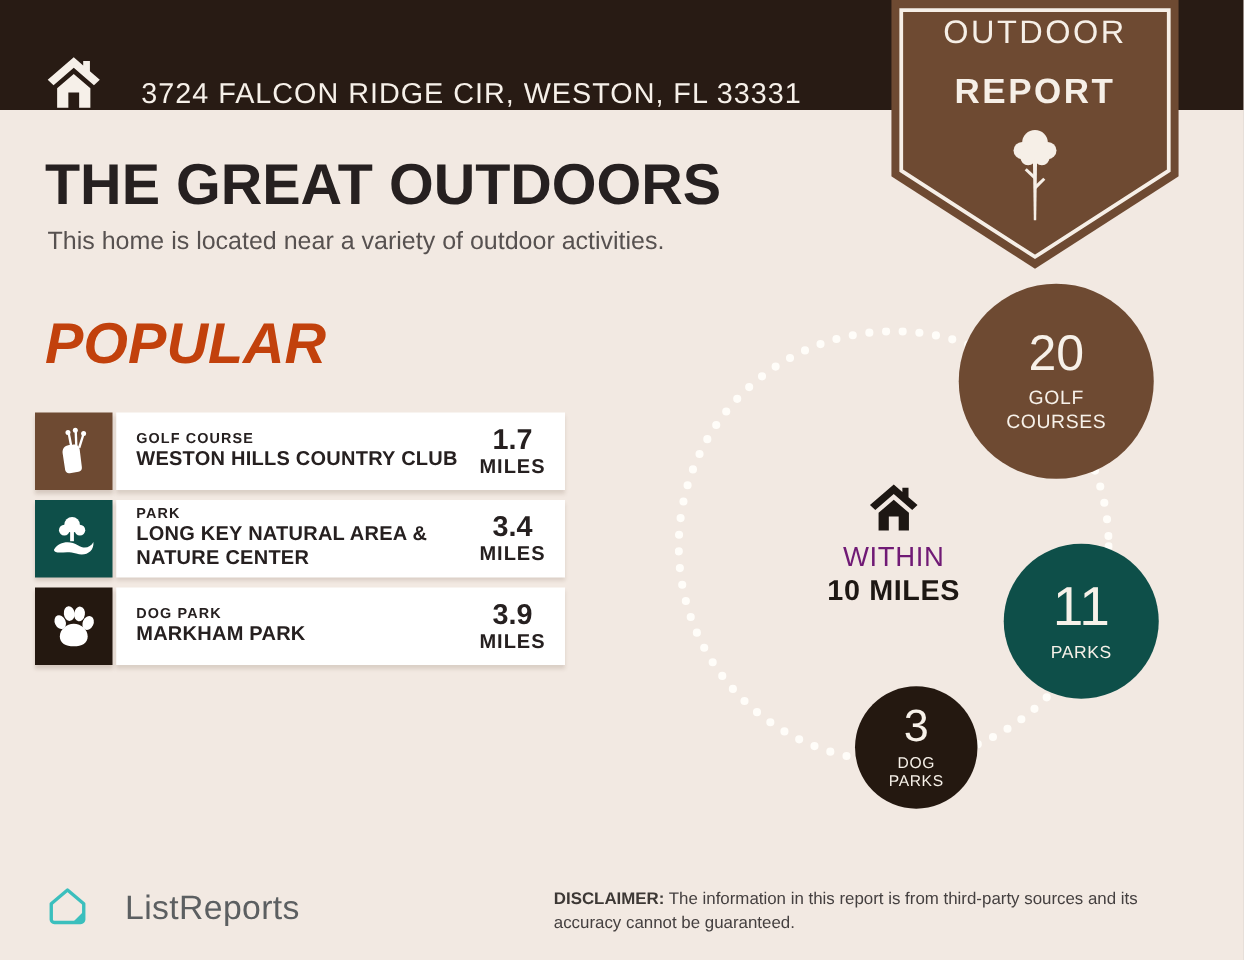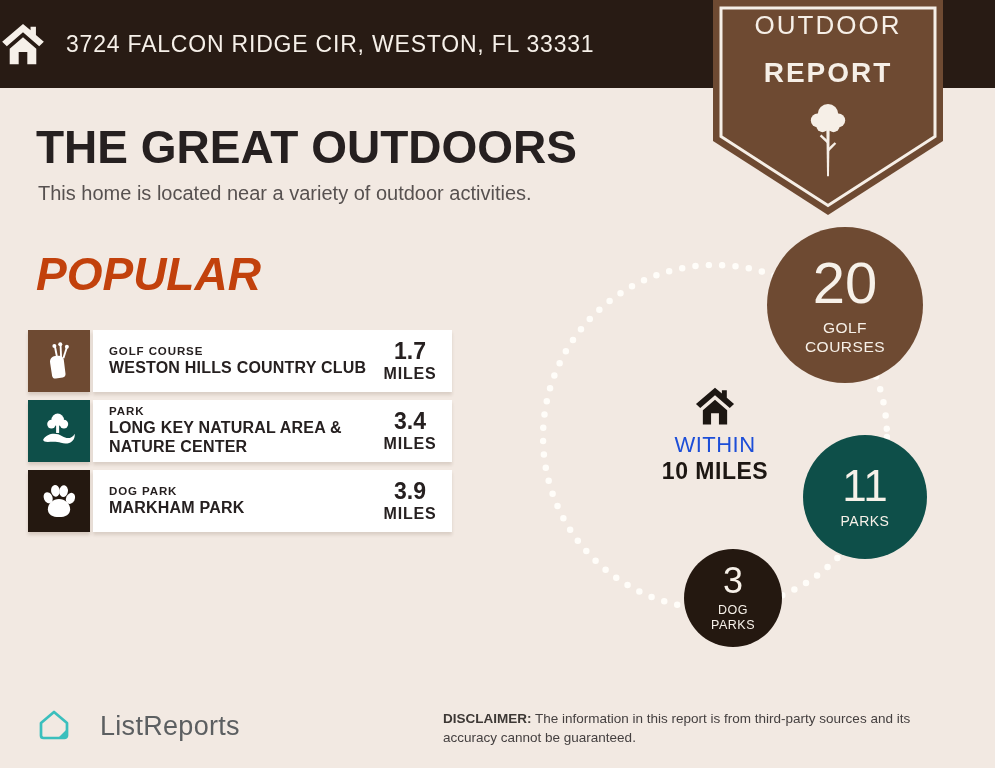--- a/index.html
+++ b/index.html
@@ -3,21 +3,21 @@
 <meta charset="utf-8">
 <style>
   html,body{margin:0;padding:0;background:#d8d2cc;}
   #canvas{
     position:relative;width:995px;height:768px;background:#f2e9e2;
     overflow:hidden;font-family:"Liberation Sans",sans-serif;
     -webkit-font-smoothing:antialiased;
   }
   
   .header{position:absolute;top:0;left:0;width:995px;height:88px;background:#281b14;
-    display:flex;align-items:center;box-sizing:border-box;}
+    display:flex;align-items:flex-end;padding-left:36px;box-sizing:border-box;gap:11px;}
   .header .home-ic{width:46px;height:44px;margin-right:20px;flex:none;}
   .addr{color:#f6f0e9;font-size:23px;letter-spacing:0.8px;font-weight:400;}
   
   .ribbon{position:absolute;top:0;left:713px;width:230px;height:218px;z-index:6;}
   .ribbon svg.shape{position:absolute;top:0;left:0;}
   .ribbon .r1{position:absolute;top:10px;left:0;width:100%;text-align:center;
     color:#f6efe7;font-size:26px;font-weight:400;letter-spacing:2px;}
   .ribbon .r2{position:absolute;top:57px;left:0;width:100%;text-align:center;
     color:#f6efe7;font-size:28px;font-weight:700;letter-spacing:2px;}
   .ribbon .tree{position:absolute;top:100px;left:93px;width:44px;height:78px;}
@@ -38,28 +38,28 @@
   .rtext{flex:1;min-width:0;padding-right:8px;}
   .cat{font-size:11.5px;font-weight:700;letter-spacing:0.9px;color:#262020;margin-bottom:2px;}
   .pname{font-size:16px;font-weight:700;color:#262020;line-height:1.18;letter-spacing:0.2px;}
   .miles{width:58px;flex:none;text-align:center;color:#262020;}
   .mnum{font-size:23px;font-weight:700;line-height:1;text-align:center;}
   .munit{font-size:16px;font-weight:700;letter-spacing:0.8px;margin-top:2px;}
   
   .dots{position:absolute;left:540px;top:262px;width:350px;height:350px;z-index:1;}
   .center-label{position:absolute;left:650px;top:386px;width:130px;text-align:center;z-index:2;}
   .center-label .home-ic2{width:42px;height:40px;}
-  .cl1{font-size:22px;font-weight:400;color:#1d4ed8;letter-spacing:0.5px;margin-top:2px;}
+  .cl1{font-size:22px;font-weight:400;color:#701a75;letter-spacing:0.5px;margin-top:2px;}
   .cl2{font-size:23px;font-weight:800;color:#1d1713;letter-spacing:0.5px;}
   .bubble{position:absolute;border-radius:50%;display:flex;flex-direction:column;
     align-items:center;justify-content:center;text-align:center;color:#f7f1e9;z-index:3;}
   .bubble .val{line-height:1;}
   .bubble .lbl{line-height:1.2;letter-spacing:0.5px;}
   .b-golf{left:767px;top:227px;width:156px;height:156px;background:#6e4a32;}
-  .b-golf .val{font-size:58px;}
+  .b-golf .val{font-size:40px;}
   .b-golf .lbl{font-size:15.5px;max-width:100px;margin-top:7px;}
   .b-parks{left:803px;top:435px;width:124px;height:124px;background:#0e4f49;}
   .b-parks .val{font-size:44px;}
   .b-parks .lbl{font-size:14px;margin-top:5px;text-align:center;}
   .b-dog{left:684px;top:549px;width:98px;height:98px;background:#241810;}
   .b-dog .val{font-size:36px;}
   .b-dog .lbl{font-size:12.5px;max-width:58px;margin-top:4px;}
   
   .brand{position:absolute;left:36px;top:706px;height:40px;display:flex;
     align-items:center;gap:28px;}

